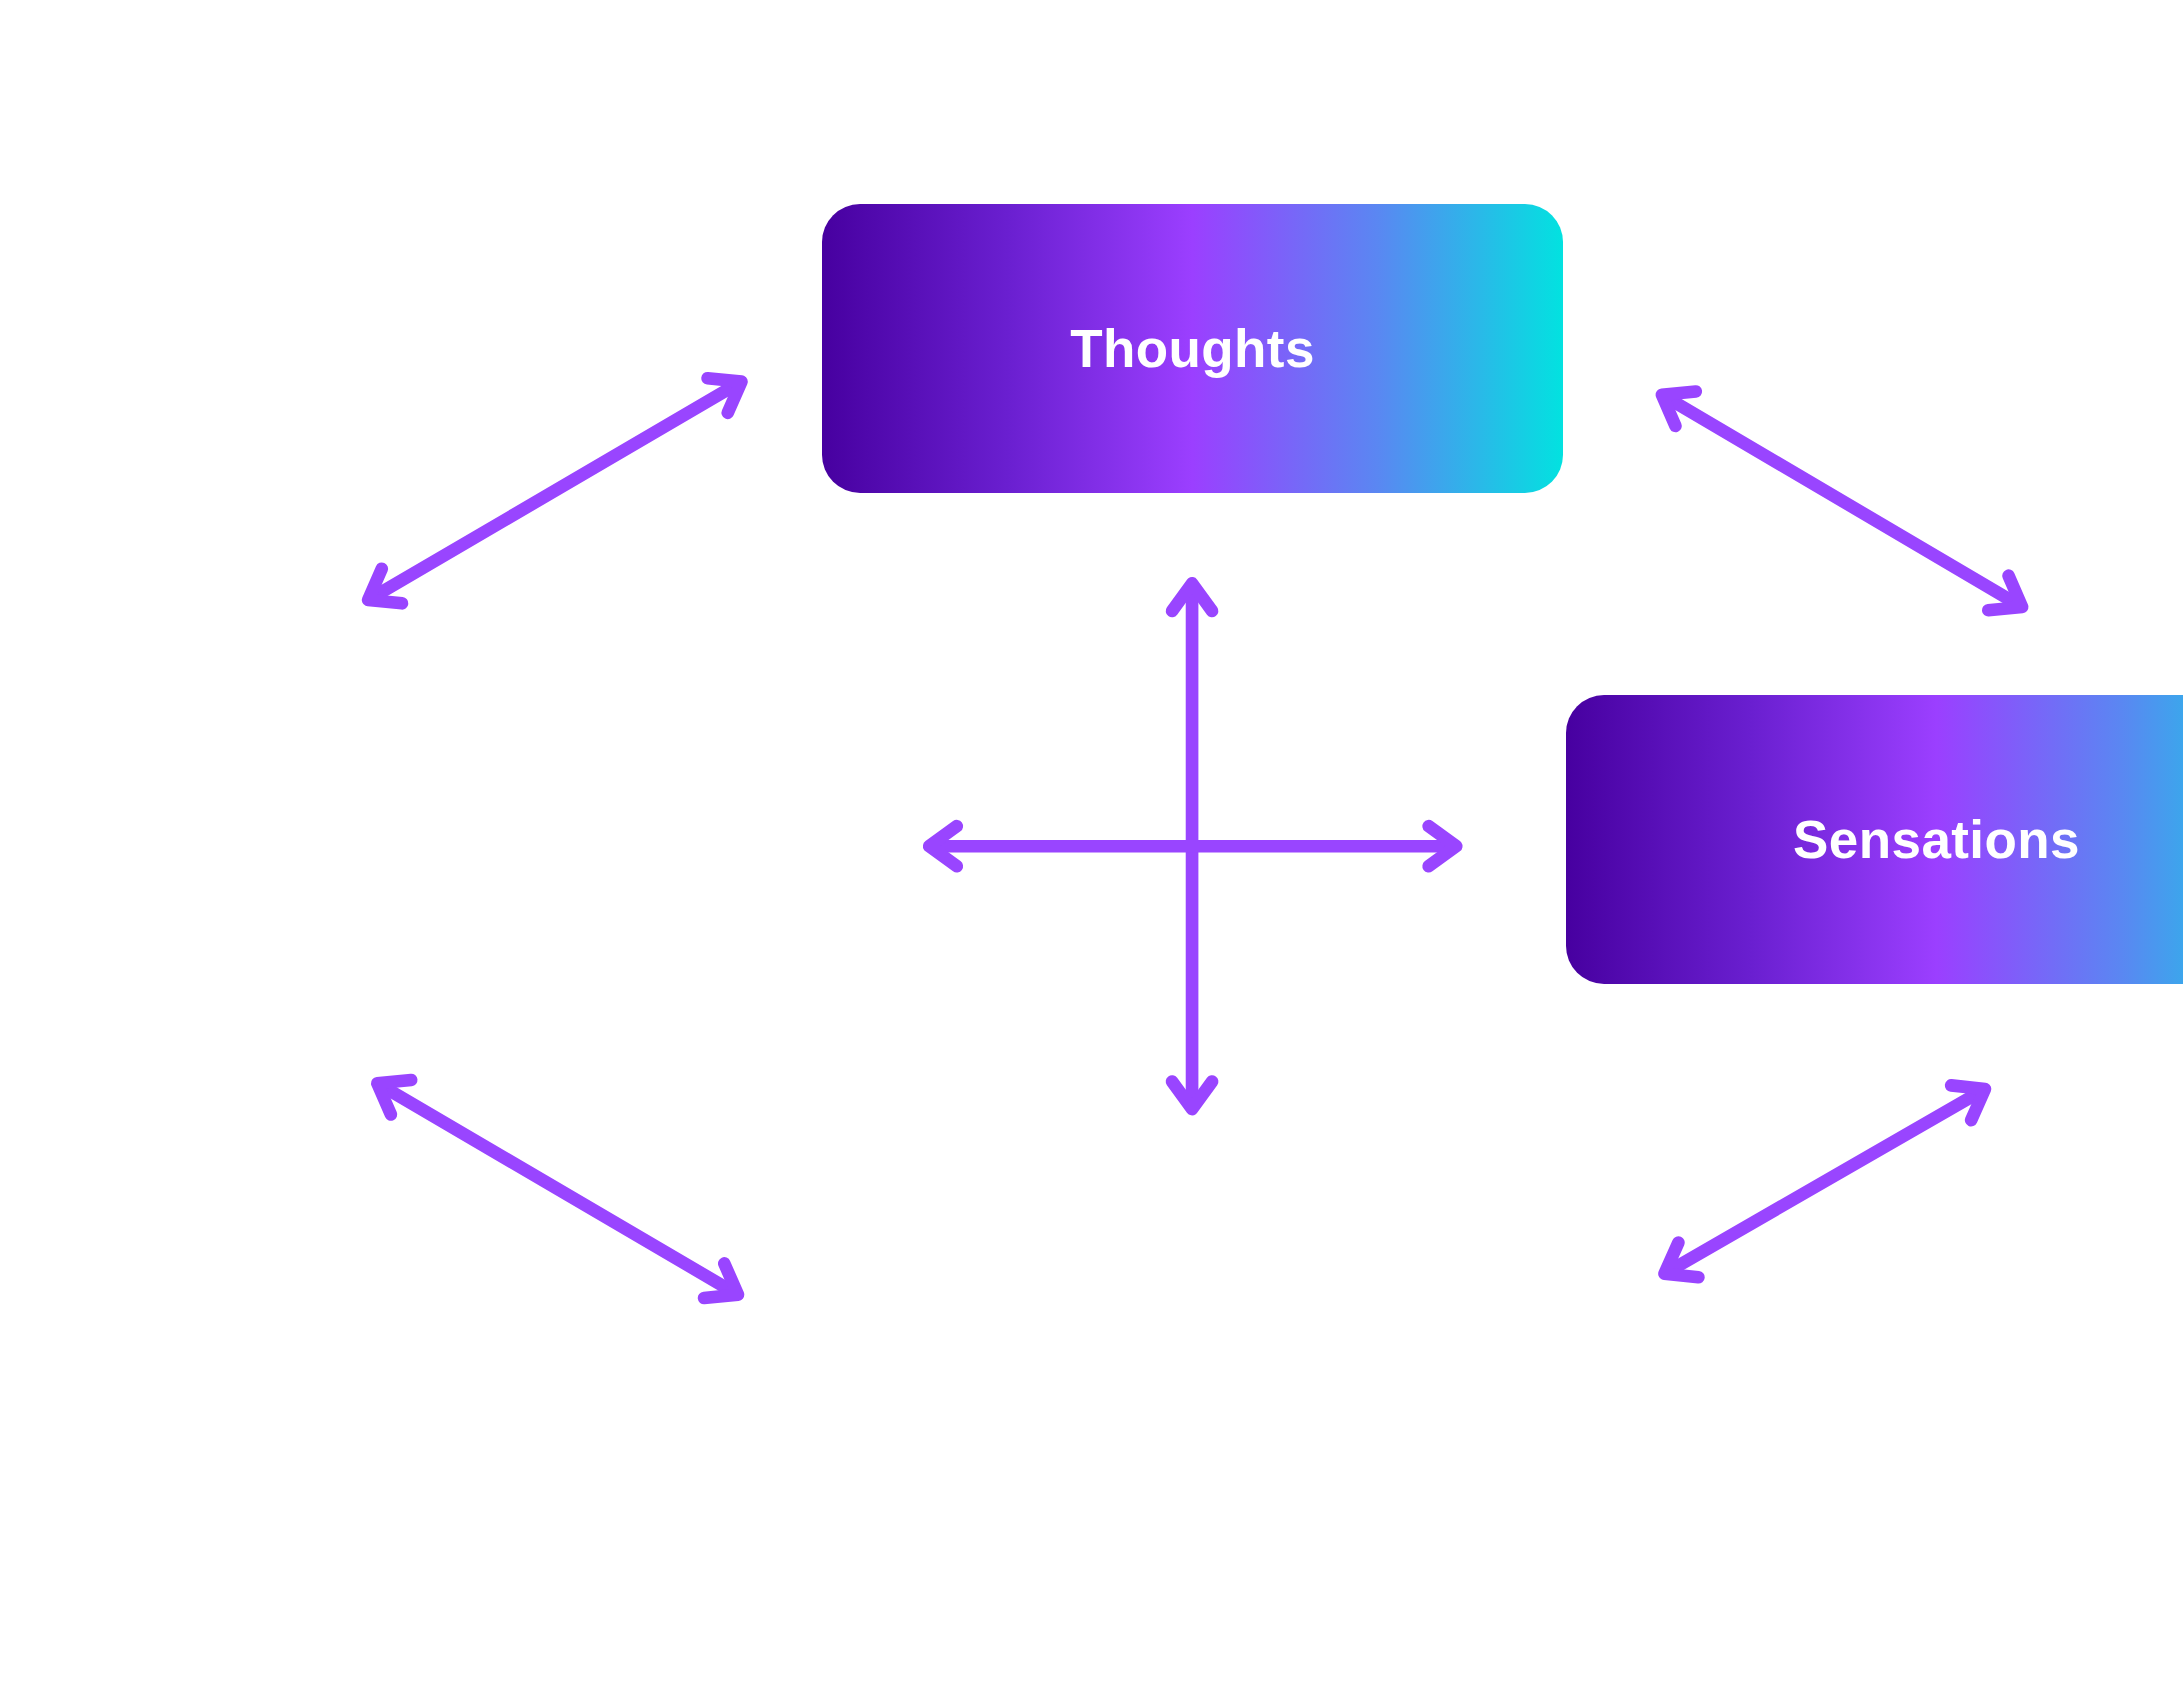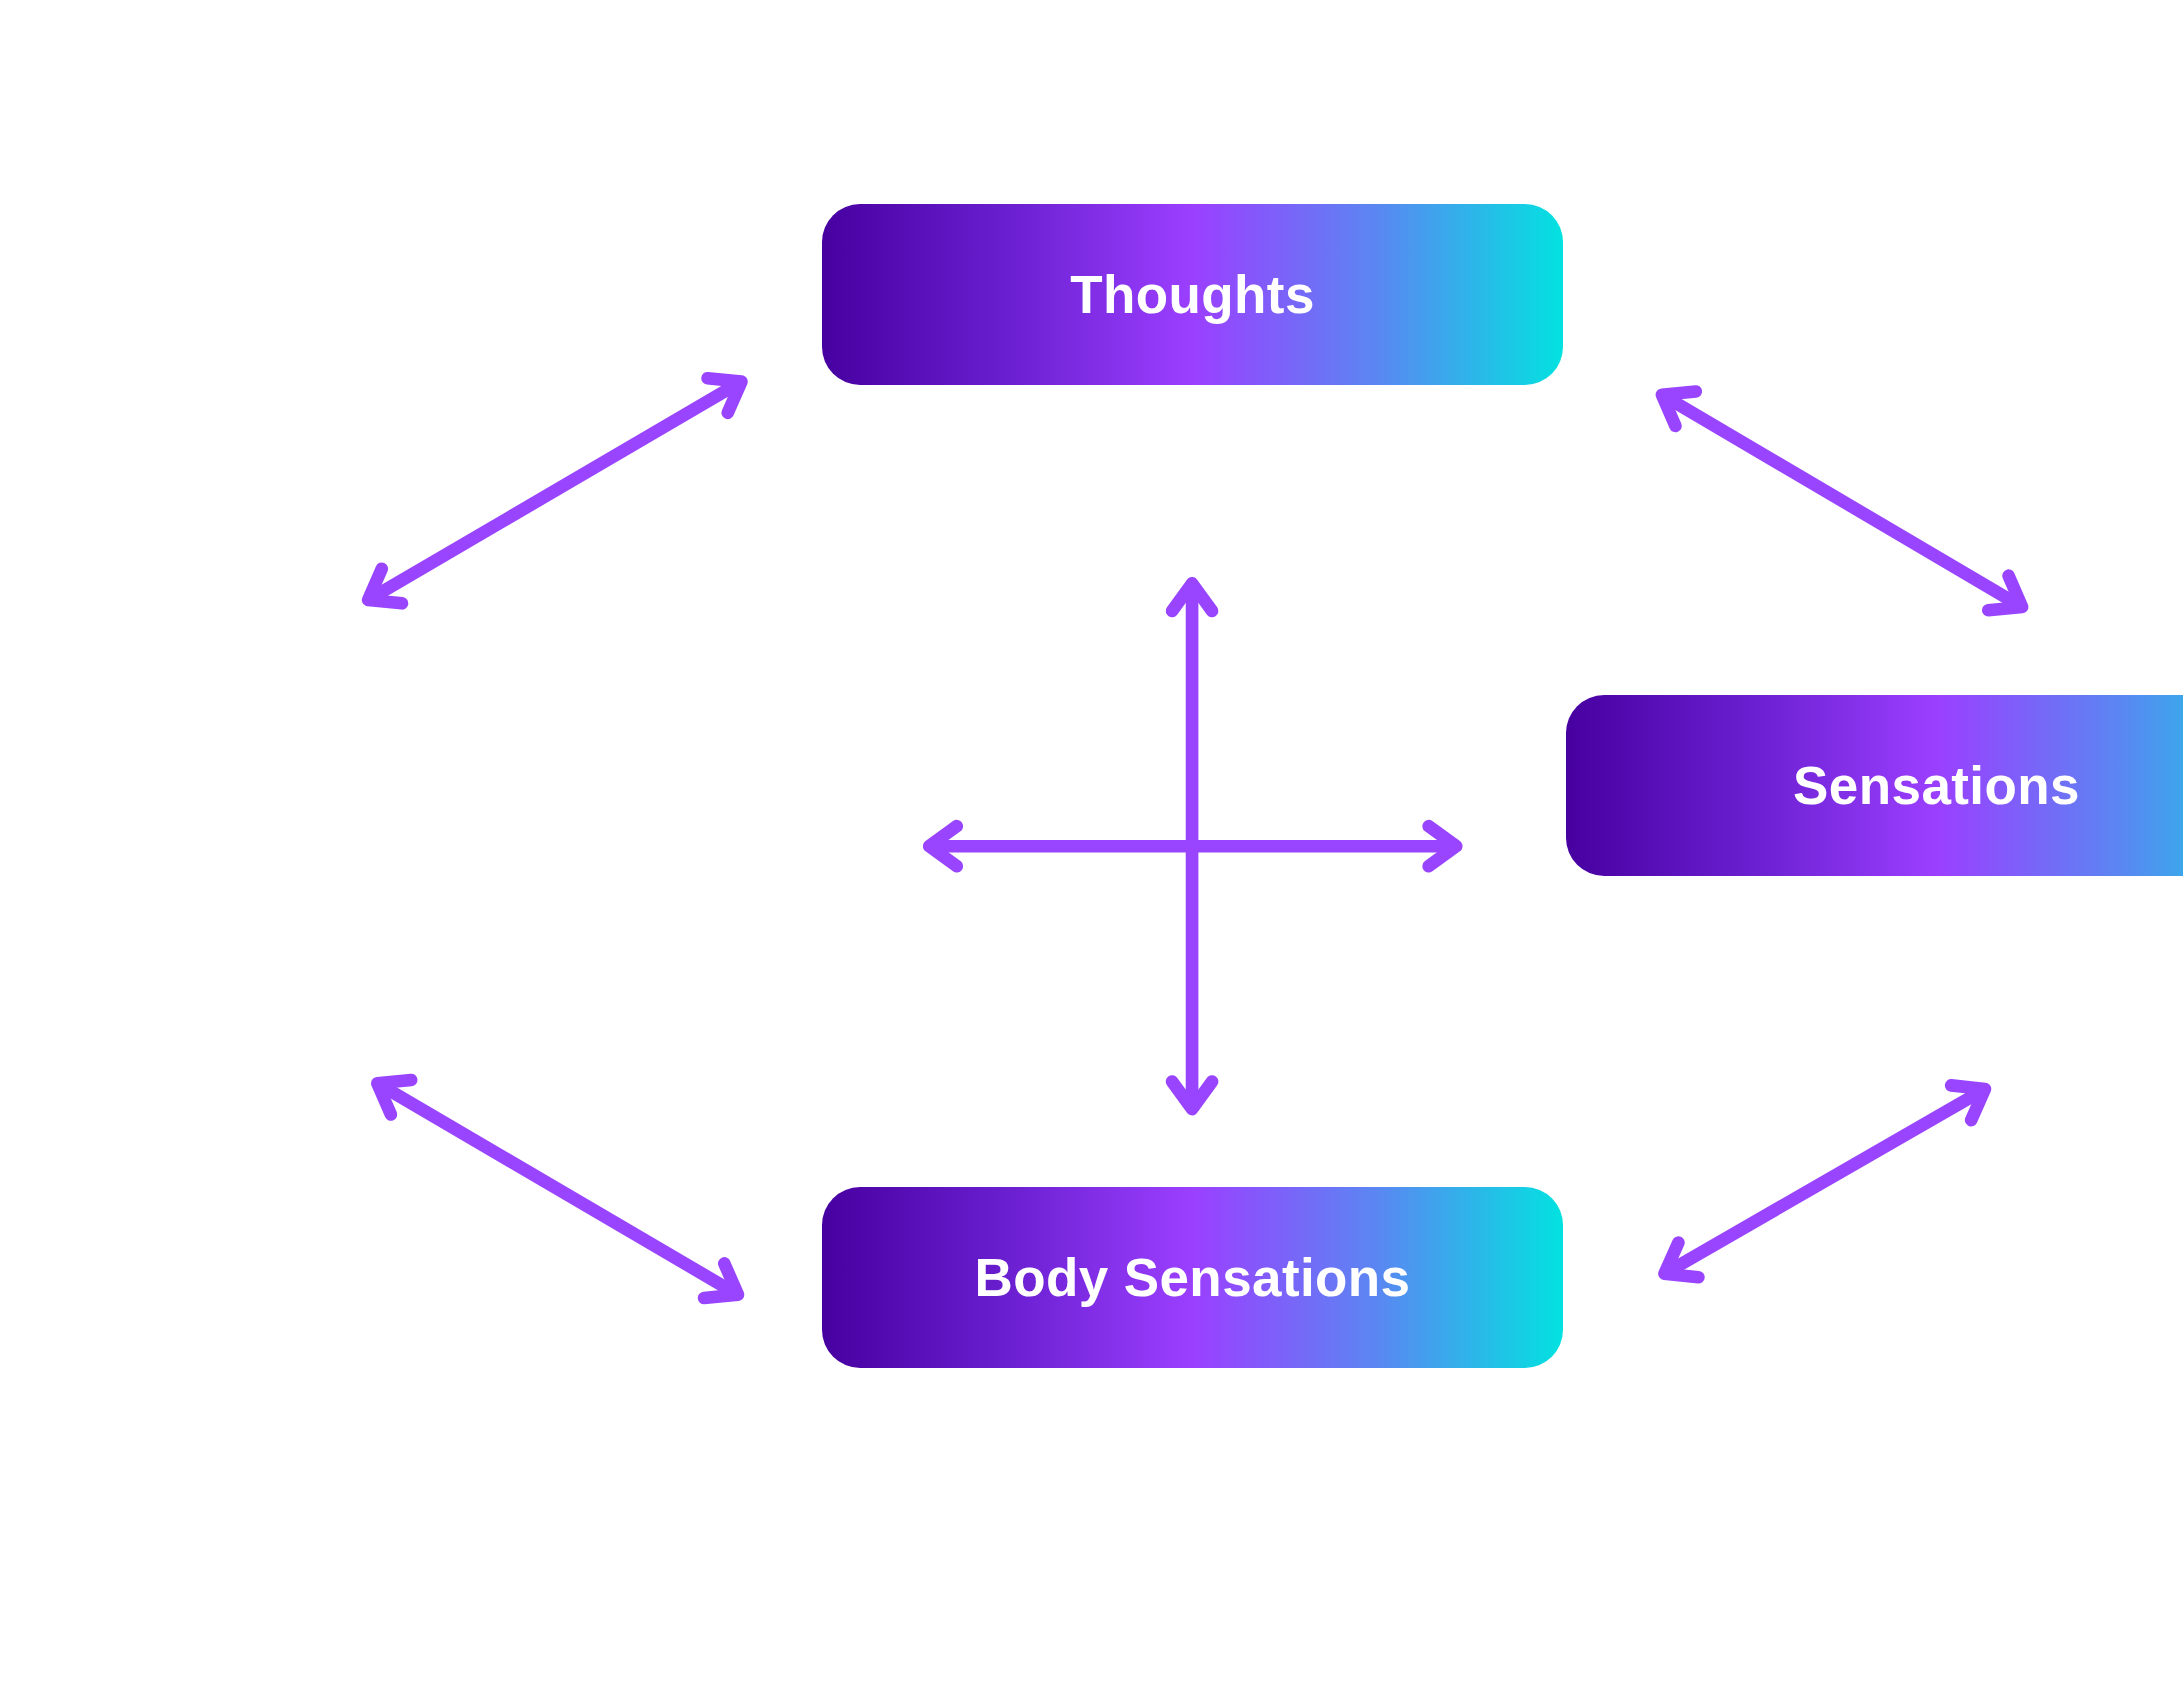--- a/index.html
+++ b/index.html
@@ -1,20 +1,20 @@
 <!DOCTYPE html>
 <html style="font-size:7px"><head>
 <meta charset="utf-8">
 <style>
   html, body { margin: 0; padding: 0; background: #ffffff; }
   body { width: 2385px; height: 1692px; position: relative; overflow: hidden; }
   .stage { position: absolute; left: 0; top: 0; width: 2385px; height: 1692px; }
   .node {
     position: absolute;
-    width: 741px; height: 181px;
+    width: 741px; height: 289px;
     border-radius: 38px;
     background: linear-gradient(90deg, #4700A0 0%, #6A1FD0 25%, #9B3FFF 50%, #5A87F2 75%, #02E2E0 100%);
     display: flex; align-items: center; justify-content: center;
   }
   .node-label {
     color: #ffffff;
     font-family: "Liberation Sans", sans-serif;
     font-weight: bold;
     font-size: 53px;
     letter-spacing: 0.4px;
@@ -68,18 +68,15 @@
 
   <div class="node" id="node-thoughts">
     <span class="node-label">Thoughts</span>
   </div>
 
 
   <div class="node" id="node-behaviour">
     <span class="node-label">Sensations</span>
   </div>
 
-  <div class="node" id="node-body">
-    <span class="node-label">Body Sensations</span>
-  </div>
 
 </div>
 
 
 </body></html>

